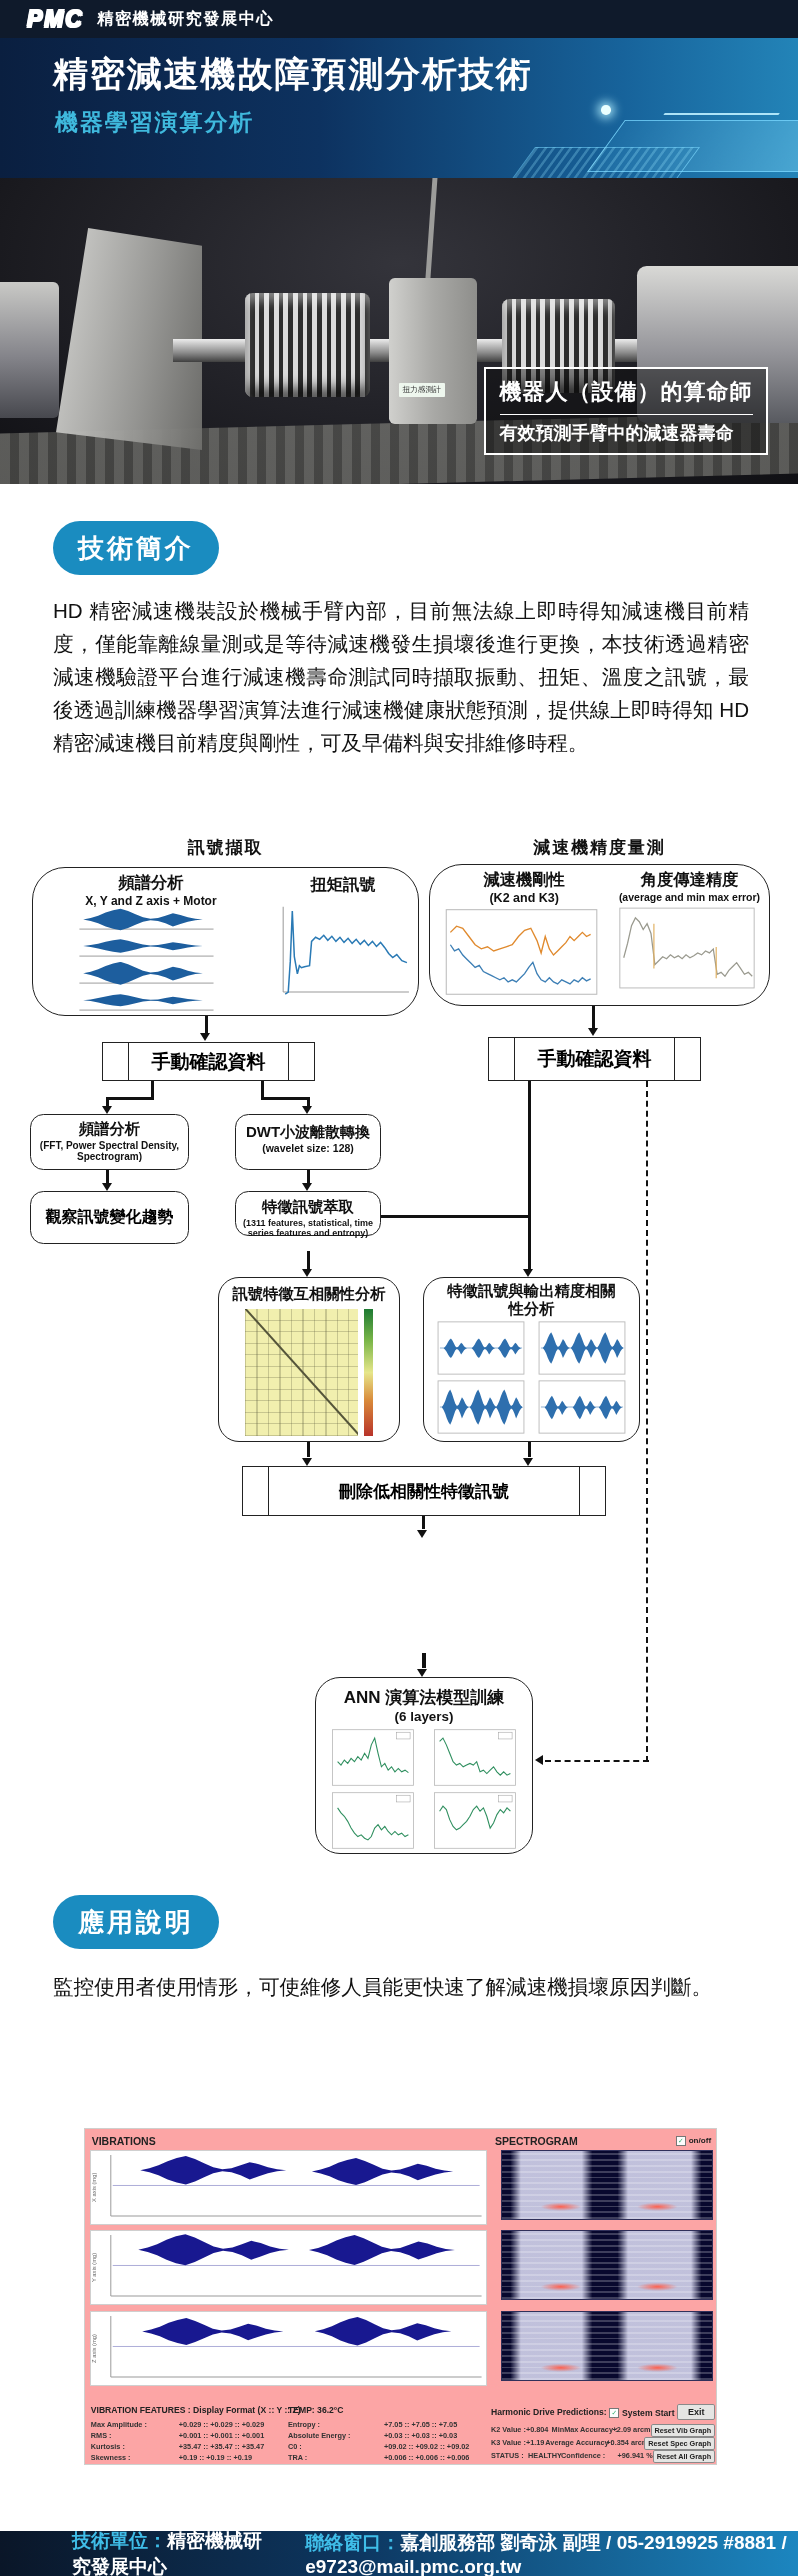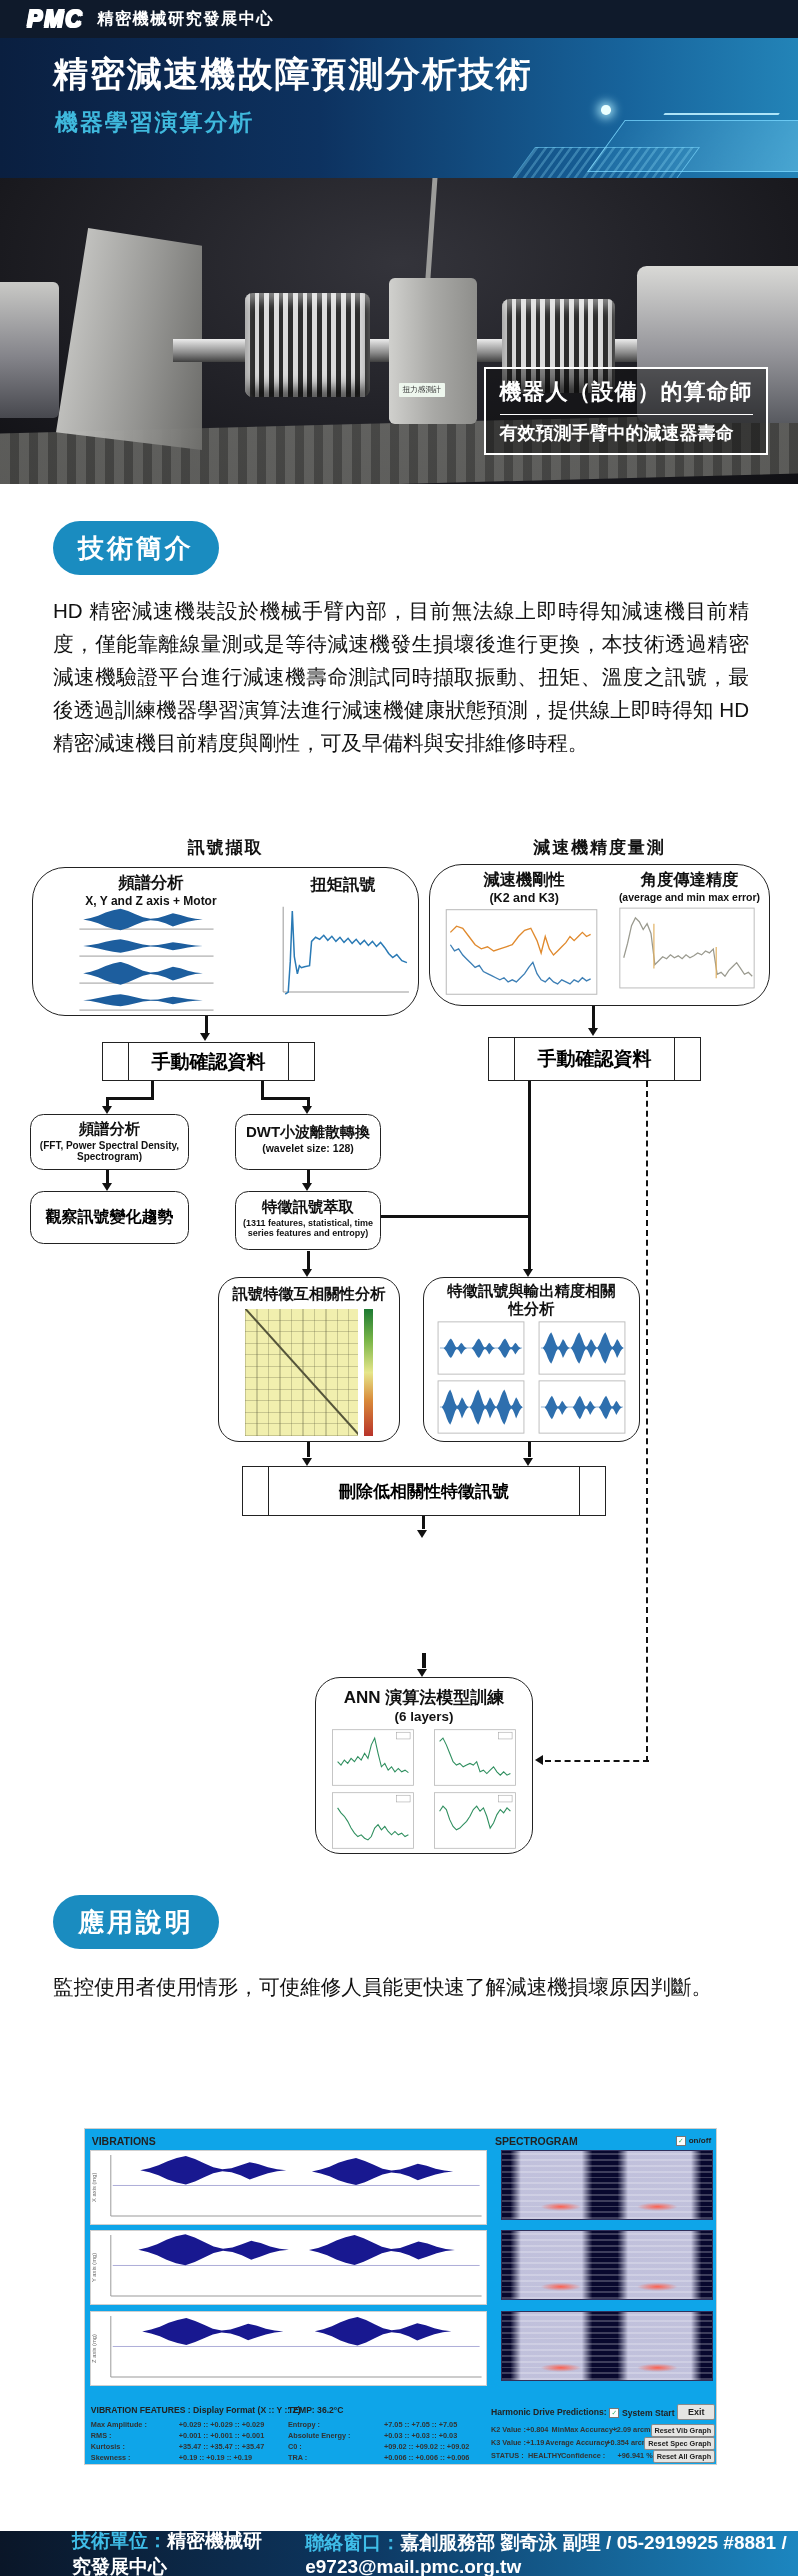--- a/index.html
+++ b/index.html
@@ -79,21 +79,21 @@
   .hm{width:113px;height:127px;position:relative;overflow:hidden;background-color:#f1efae;
       background-image:repeating-linear-gradient(0deg,rgba(90,90,60,.28) 0 1px,rgba(0,0,0,0) 1px 11.5px),
                        repeating-linear-gradient(90deg,rgba(90,90,60,.28) 0 1px,rgba(0,0,0,0) 1px 11.5px);}
   .hm-diag{position:absolute;left:-29px;top:61px;width:171px;height:1.9px;background:#55553a;transform:rotate(48deg);}
   .cbbar{width:8.6px;height:127px;margin-left:5.8px;
          background:linear-gradient(180deg,#1d7a33 0%,#7ab648 25%,#e6e68a 50%,#d98a3a 72%,#b8332a 100%);}
   .nrm{width:190px;height:77px;border:1px solid #777;margin:3.8px auto 0;
        background:repeating-linear-gradient(180deg,#2f8387 0 2.9px,#49a98f 2.9px 4.8px,#1e5a64 4.8px 7.7px,#86bda4 7.7px 9.6px,#27727a 9.6px 12.5px,#173f52 12.5px 14.4px);}
   .mini-grid{display:grid;grid-template-columns:1fr 1fr;gap:3.8px;justify-items:center;padding:1.9px 7.7px;}
   
-  .monitor{position:absolute;left:84px;top:2128px;width:633px;height:337px;background:#0ea5e9;
+  .monitor{position:absolute;left:84px;top:2128px;width:633px;height:337px;background:#fca5a5;
            border:1px solid #cfcfcd;box-sizing:border-box;}
   .m-left{position:absolute;left:4.8px;top:1.9px;width:397px;}
   .m-right{position:absolute;left:408px;top:1.9px;width:220px;}
   .m-h{font-size:10.5px;font-weight:bold;color:#222;padding:3.8px 1.9px 2.9px;}
   .m-hrow{display:flex;justify-content:space-between;align-items:center;padding-right:1.9px;}
   .m-plot{position:relative;height:73px;background:#fff;border:1px solid #cfcfcf;margin-bottom:5.8px;
           display:flex;align-items:stretch;}
   .m-ylab{writing-mode:vertical-rl;transform:rotate(180deg);font-size:5.8px;color:#666;
           width:10.5px;text-align:center;}
   .m-plot svg{flex:1;height:100%;}
@@ -239,21 +239,21 @@
     <div class="fbox round-md" style="left:30px;top:290px;width:159px;height:56px;padding-top:3.8px;">
       <div class="bt" style="font-size:15.3px;">頻譜分析</div>
       <div class="bt" style="font-size:10px;line-height:11.5px;">(FFT, Power Spectral Density, Spectrogram)</div>
     </div>
     <div class="fbox round-md" style="left:235px;top:290px;width:146px;height:56px;padding-top:7.7px;">
       <div class="bt" style="font-size:15px;">DWT小波離散轉換</div>
       <div class="bt" style="font-size:10.5px;">(wavelet size: 128)</div>
     </div>
 
     <div class="fbox round-md flex-c" style="left:30px;top:367px;width:159px;height:53px;font-size:16px;font-weight:bold;">觀察訊號變化趨勢</div>
-    <div class="fbox round-md" style="left:235px;top:367px;width:146px;height:59px;padding-top:4.8px;">
+    <div class="fbox round-md" style="left:235px;top:367px;width:146px;height:45px;padding-top:4.8px;">
       <div class="bt" style="font-size:15.3px;">特徵訊號萃取</div>
       <div class="bt" style="font-size:9px;line-height:10.5px;padding:0 5.8px;">(1311 features, statistical, time series features and entropy)</div>
     </div>
 
     <div class="fbox" style="left:218px;top:453px;width:182px;height:165px;border-radius:21px;padding-top:5.8px;">
       <div class="bt" style="font-size:15.3px;">訊號特徵互相關性分析</div>
       <div class="flex-c" style="margin-top:3.8px;">
         <div class="hm">
             <div class="hm-diag"></div>
           </div>

